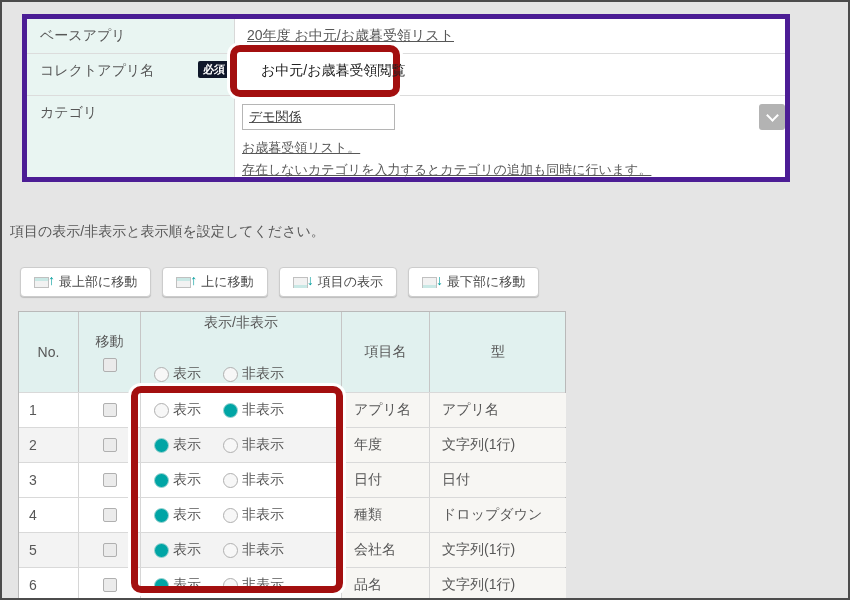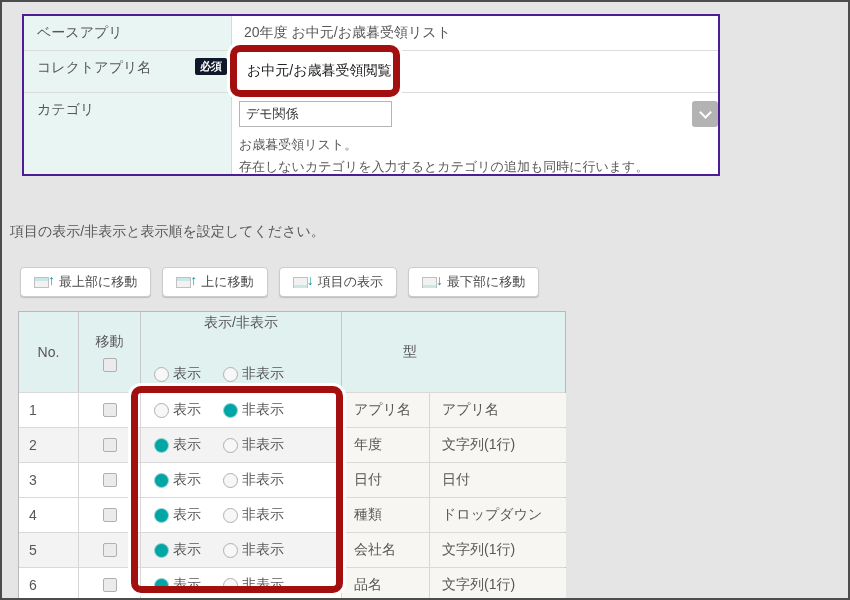--- a/index.html
+++ b/index.html
@@ -2,28 +2,28 @@
 <html><head>
 <meta charset="utf-8">
 <style>
   * { margin:0; padding:0; box-sizing:border-box; }
   html,body { width:850px; height:600px; }
   body { font-family:"Liberation Sans","DejaVu Sans",sans-serif; background:#fff; }
   #screen { position:relative; width:850px; height:600px; background:#e5e5e5;
             border:2px solid #4c4c4c; overflow:hidden; }
 
   
-  .form { position:absolute; left:20px; top:12px; width:698px; background:#fff;
-          border:2px solid #4c1d95; }
+  .form { position:absolute; left:20px; top:12px; width:768px; background:#fff;
+          border:5px solid #4c1d95; }
   .frow { display:flex; border-top:1px solid #dcdcdc; }
   .frow:first-child { border-top:none; }
   .flabel { width:208px; flex:0 0 208px; background:#e9f5f2; border-right:1px solid #d8d8d8;
             color:#575757; font-size:14px; position:relative; }
   .flabel .ltext { display:inline-block; padding:8px 0 0 13px; }
-  .fvalue { flex:1; background:#fff; color:#575757; font-size:14px; position:relative; }
+  .fvalue { flex:1; background:#fff; color:#575757; font-size:14px; position:relative;text-decoration:underline; }
   .badge { position:absolute; right:4px; top:7px; background:#0f172a; color:#fff;
            font-size:11px; line-height:1; padding:3px 5px; border-radius:2px;font-weight:bold; }
   .r1 { height:34px; } .r1 .fvalue { line-height:33px; padding-left:12px; }
   .r2 { height:42px; }
   .r3 { height:82px; }
   .r3 .fvalue { padding:8px 0 0 7px; }
   .cat-line { display:flex; align-items:center;justify-content:space-between; }
   .cat-input { width:153px; height:26px; border:1px solid #b5b5b5; background:#fff;
                font-size:13px; color:#333; padding:0 6px;
                font-family:"Liberation Sans","DejaVu Sans",sans-serif; }
@@ -85,21 +85,21 @@
   .radio.on { background:#00a5a5; border:1px solid #9fd4d2; }
   .rlabel { margin-left:4px; }
   .rgap { margin-right:22px; display:flex; align-items:center; }
   .rpair { display:flex; align-items:center; }
 
   
   .hilite { position:absolute; border:7px solid #a30f0f; border-radius:10px;
             box-shadow:0 0 0 3px #fff; pointer-events:none; }
   #hl-appname { left:228px; top:43px; width:170px; height:52px; background:#fff;
                 pointer-events:auto; }
-  #hl-appname .hl-text { display:block; padding-left:10px; line-height:37px;
+  #hl-appname .hl-text { display:block; padding-left:24px; line-height:37px;
                          font-size:14px; color:#222; white-space:nowrap; }
   #hl-radios { left:129px; top:384px; width:212px; height:207px; background:transparent; }
 </style>
 </head>
 <body>
 
 <div id="screen">
 
   <div class="form">
     <div class="frow r1">
@@ -188,20 +188,21 @@
           <span class="rpair rgap">
             <span class="radio"></span>
             <span class="rlabel">表示</span>
           </span>
           <span class="rpair">
             <span class="radio"></span>
             <span class="rlabel">非表示</span>
           </span>
         </div>
       </div>
+      <div class="hc c-name">項目名</div>
       <div class="hc c-type">型</div>
     </div>
     <div class="tbody">
         <div class="trow">
           <div class="bc c-no">1</div>
           <div class="bc c-move">
             <span class="cb"></span>
           </div>
           <div class="bc c-vis">
             <span class="rpair rgap">

